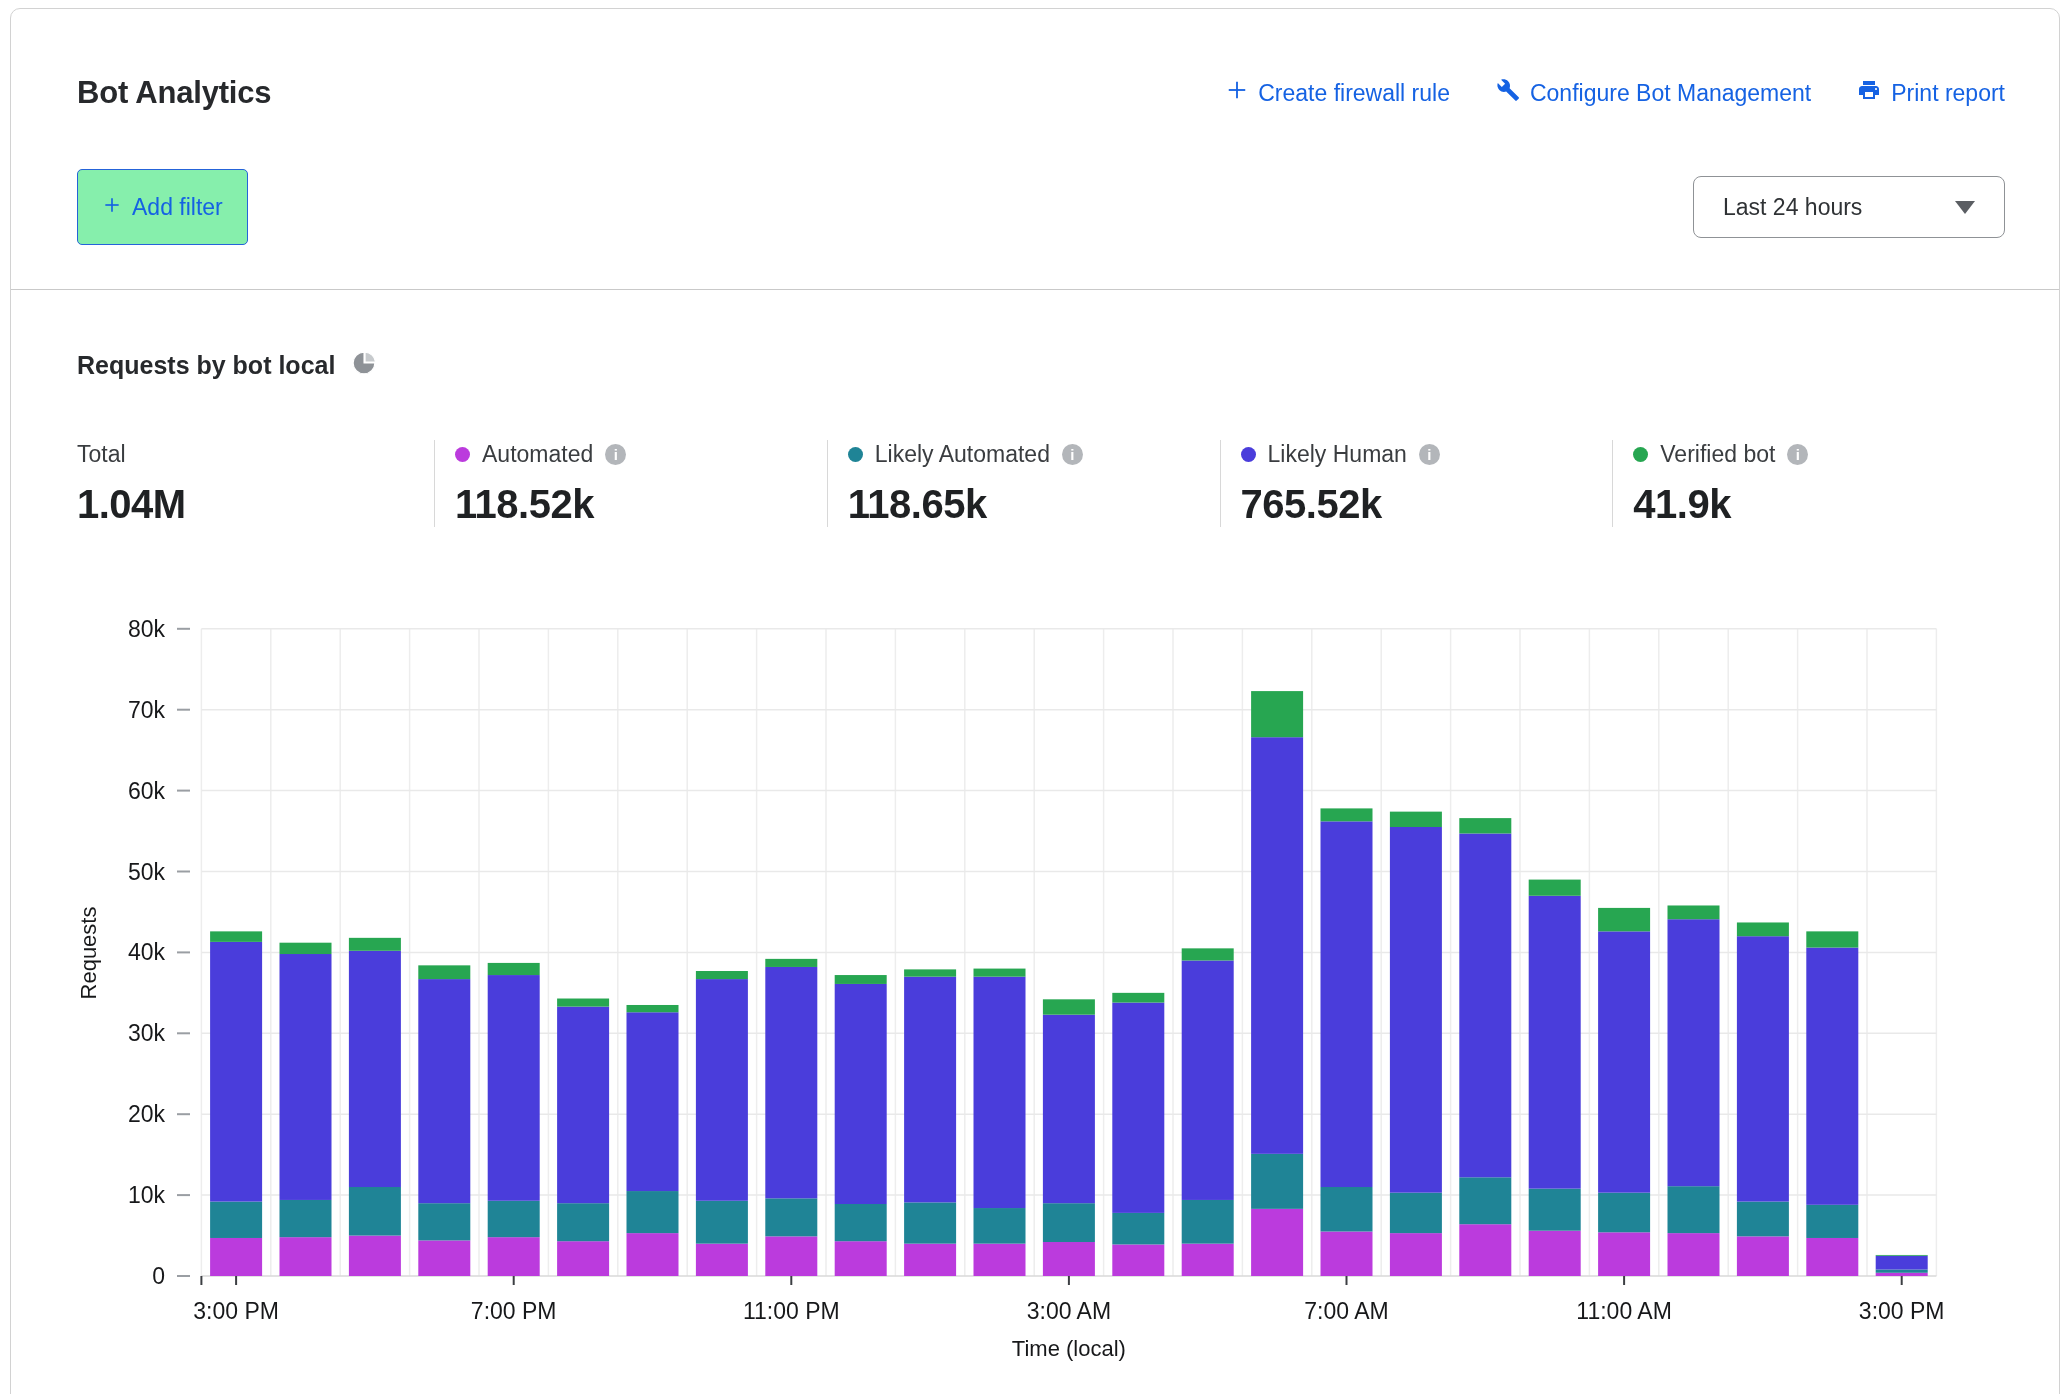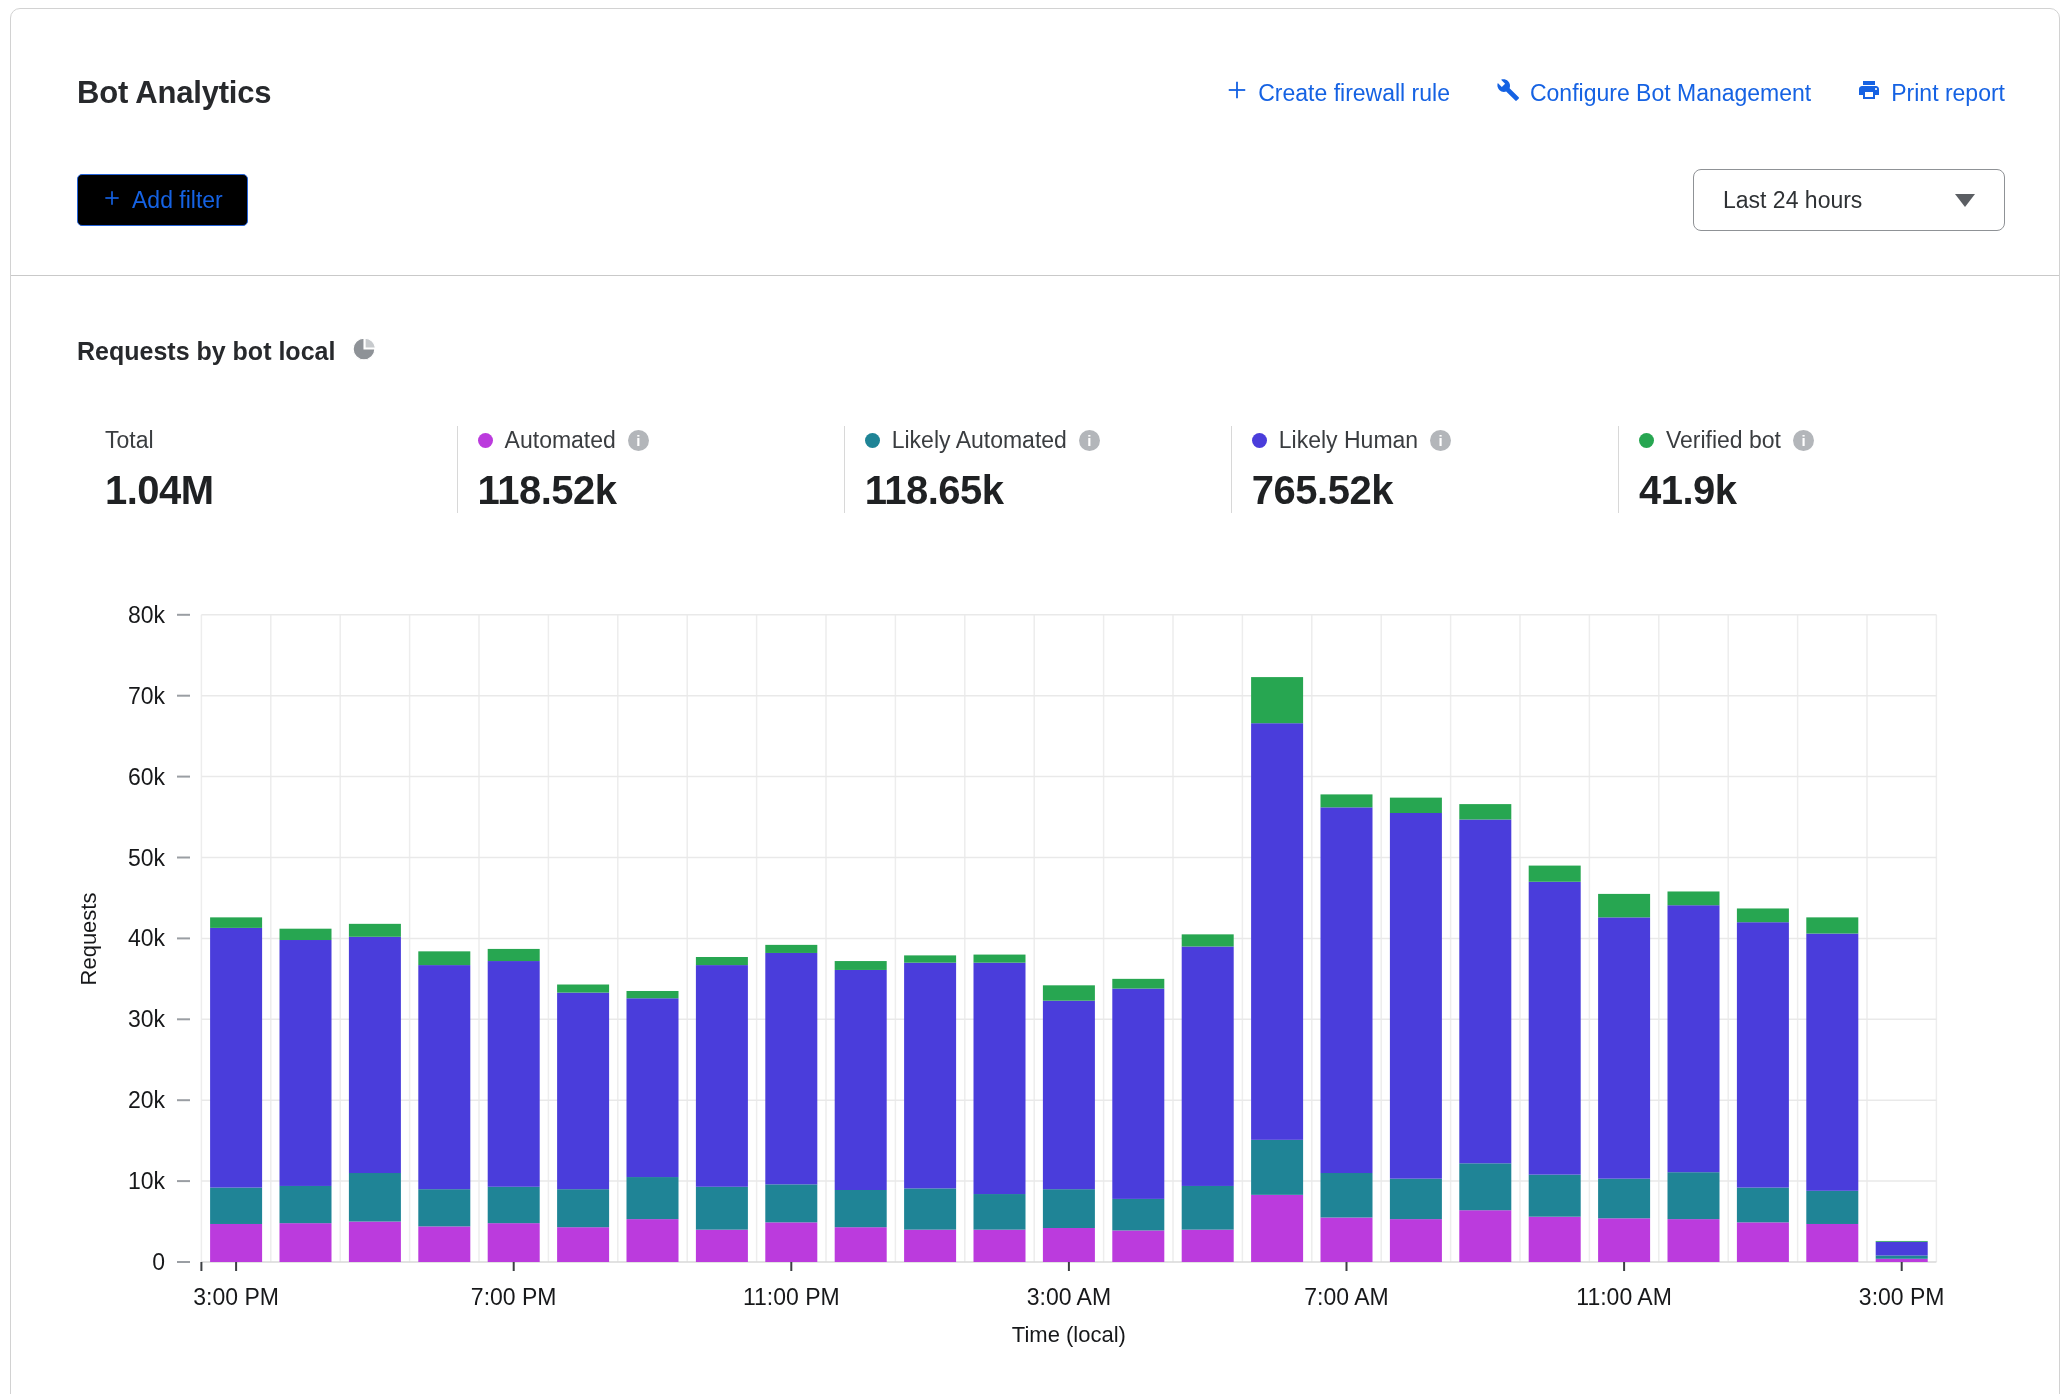--- a/index.html
+++ b/index.html
@@ -9,32 +9,32 @@
     background:#fff; border:1px solid #d2d2d2; border-radius:10px; }
   .header { padding:66px 54px 44px 66px; }
   .header-top { display:flex; justify-content:space-between; align-items:center;gap:20px; }
   .page-title { font-size:31px; font-weight:700; color:#27292c; letter-spacing:-0.2px; }
   .actions { display:flex; gap:46px; align-items:center; }
   .action-link { display:flex; align-items:center; gap:10px; color:#1562e3;
     font-size:23px; cursor:pointer; text-decoration:none; }
   .action-link svg { flex:0 0 auto; }
   .header-controls { margin-top:58px; display:flex; justify-content:space-between; align-items:center; }
   .add-filter-btn { display:flex; align-items:center; gap:10px; border:1px solid #2563d9;
-    border-radius:5px; background:#000000; color:#1562e3; font-size:23px;
-    padding:0 24px; height:52px; cursor:pointer; font-family:inherit; }
+    border-radius:5px; background:#86efac; color:#1562e3; font-size:23px;
+    padding:0 24px; height:76px; cursor:pointer; font-family:inherit; }
   .select-box { display:flex; align-items:center; justify-content:space-between;
     width:312px; height:62px; border:1px solid #8f9296; border-radius:8px;
     padding:0 29px; font-size:23px; color:#2f3235; cursor:pointer; background:#fff; }
   .caret { width:0; height:0; border-left:10px solid transparent; border-right:10px solid transparent;
     border-top:13px solid #5b5e63; }
   .divider { border-top:1px solid #c9c9c9; }
   .section { padding:60px 54px 0 66px; }
   .section-heading { display:flex; align-items:center; gap:16px; }
   .section-heading h2 { font-size:25px; font-weight:700; color:#27292c; }
-  .stats { margin-top:60px; display:flex;margin-left:28px; }
+  .stats { margin-top:60px; display:flex; }
   .stat { display:flex; flex-direction:column; }
   .stat-total { width:364px; }
   .stat-cat { width:400px; border-left:1px solid #d8d8d8; padding-left:20px; }
   .stat-label-row { display:flex; align-items:center; gap:12px; height:28px; }
   .stat-label { font-size:23px; color:#3a3d40; }
   .dot { width:15px; height:15px; border-radius:50%; flex:0 0 auto; }
   .info-icon { width:21px; height:21px; border-radius:50%; background:#b3b6ba; color:#fff;
     font-size:15px; font-weight:700; display:flex; align-items:center; justify-content:center;
     font-style:normal; flex:0 0 auto; }
   .stat-value { margin-top:14px; font-size:40px; font-weight:700; color:#1f2123; letter-spacing:-0.5px; }

